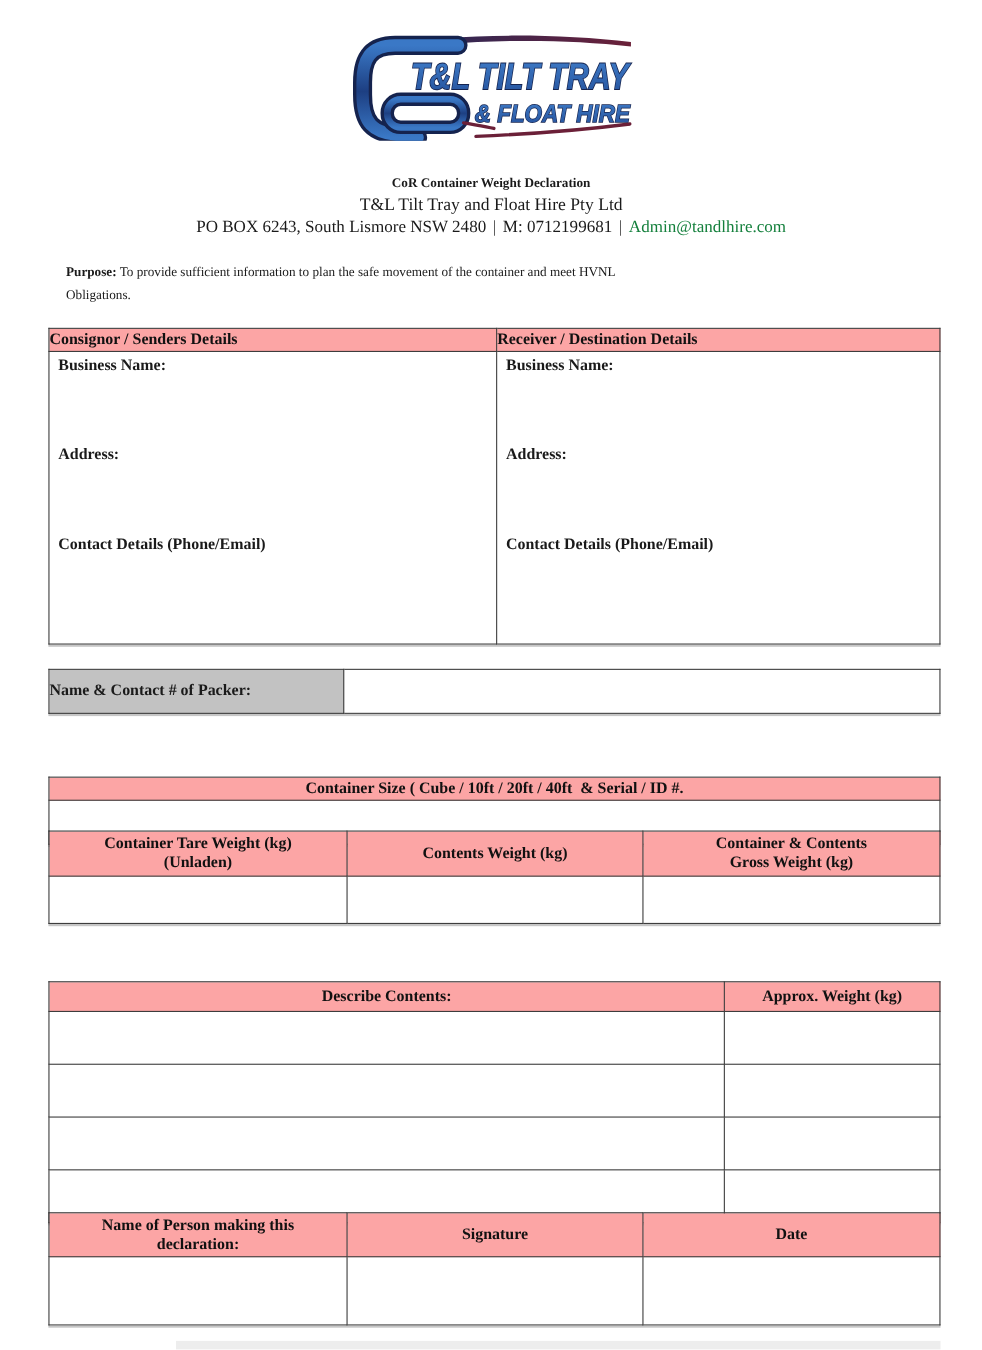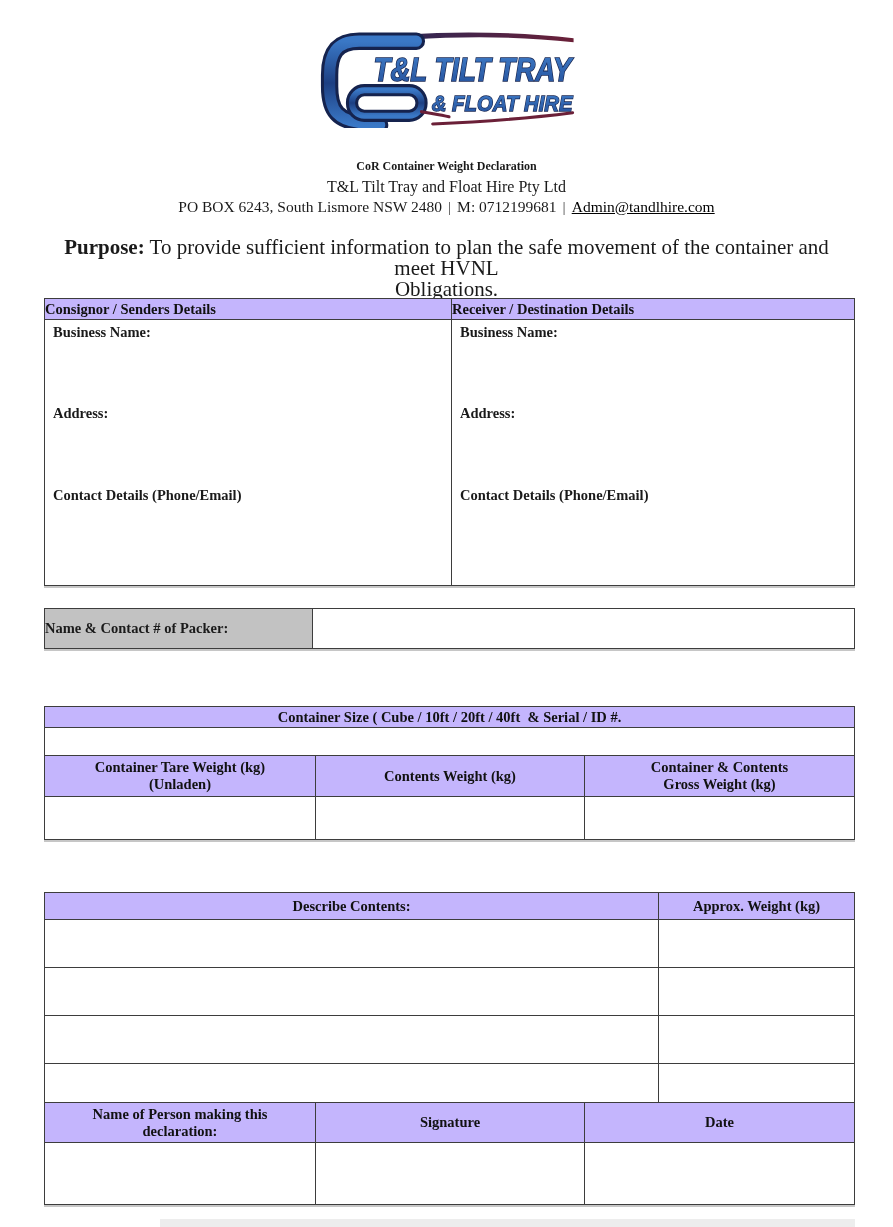--- a/index.html
+++ b/index.html
@@ -11,38 +11,38 @@
 
   
   .logo-wrap { position:absolute; top:30px; left:50%; transform:translateX(-50%); width:260px; height:98px; }
 
   
   .header-block { position:absolute; top:156px; left:0; width:100%; text-align:center; }
   .doc-title   { font-size:12px; font-weight:bold; line-height:20px; }
   .doc-company { font-size:16px; line-height:20px; margin-top:1px; }
   .doc-contact { font-size:15.5px; line-height:20px; }
   .doc-contact .sep { color:#444; padding:0 6px; }
-  .email { color:#000000; text-decoration:underline; cursor:pointer; }
-
-  .purpose-block { position:absolute; top:237px; left:60px; right:60px; text-align:center; font-size:21px; line-height:21px; }
+  .email { color:#15803d; cursor:pointer; }
+
+  .purpose-block { position:absolute; top:237px; left:60px; right:60px; font-size:12px; line-height:21px; }
   .purpose-label { font-weight:bold; }
   .preline { white-space:pre-line; }
   .prespace { white-space:pre; }
 
   
   table.doc-table {
     position:absolute; left:44px; width:811px;
     border-collapse:collapse; table-layout:fixed;
     box-shadow:0 2px 0 #c6c6c6;
   }
   table.doc-table th, table.doc-table td {
     border:1.5px solid #3d3d3d; padding:0; font-size:14.5px;
   }
   table.doc-table th {
-    background:#c4b5fd; font-weight:bold; color:#111;
+    background:#fca5a5; font-weight:bold; color:#111;
   }
   th.left  { text-align:left; padding-left:7px; }
   th.center{ text-align:center; }
   td.fill  { background:#ffffff; }
 
   .parties-body { vertical-align:top; }
   .parties-labels { padding:3px 0 0 8px; }
   .field-label { font-weight:bold; font-size:14.5px; line-height:18px; }
   .field-label.gap1 { margin-top:63px; }
   .field-label.gap2 { margin-top:64px; }

